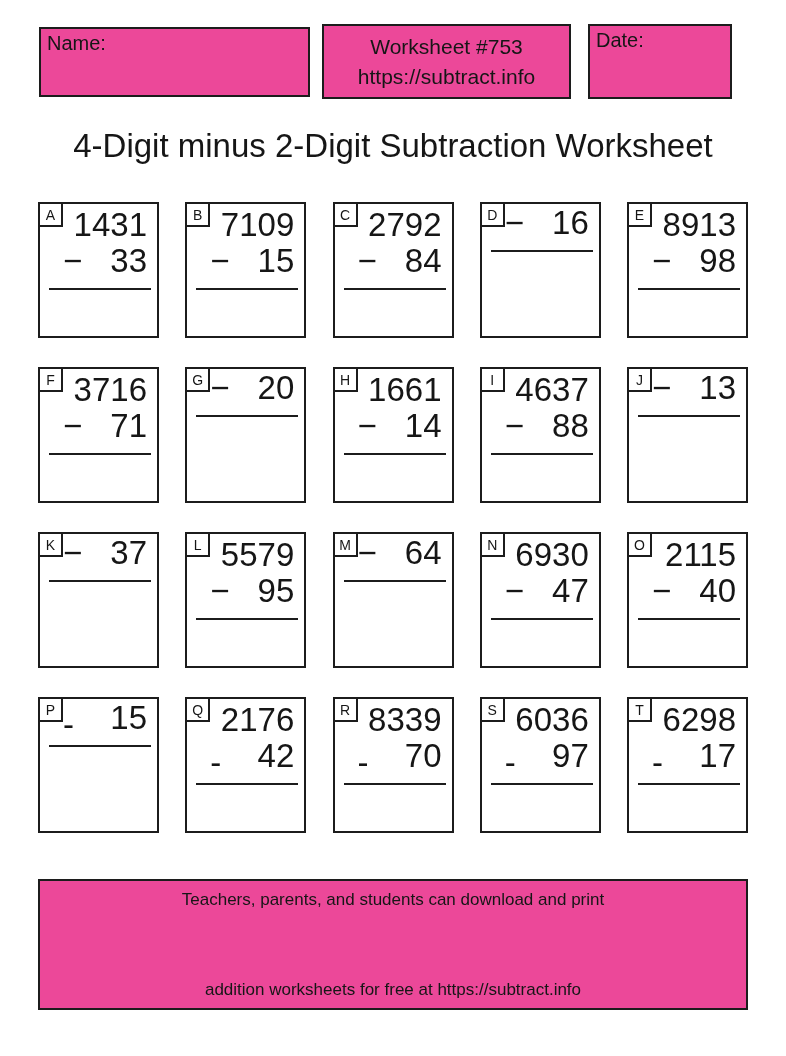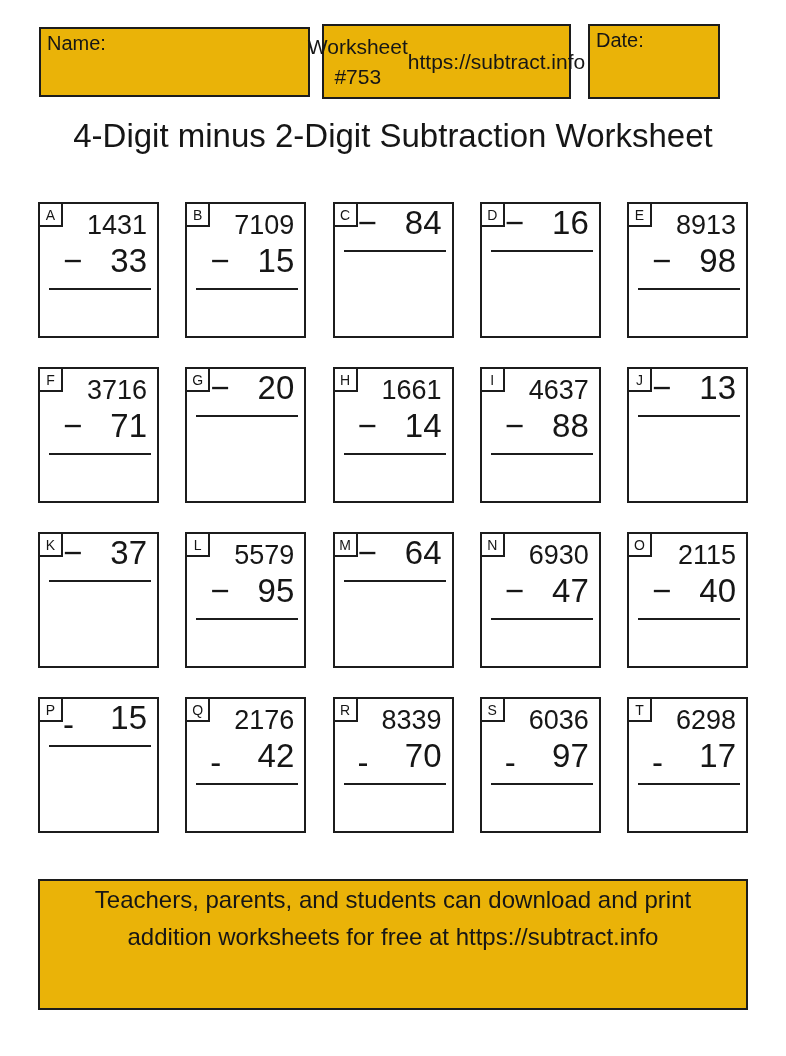--- a/index.html
+++ b/index.html
@@ -7,35 +7,35 @@
   body {
     width: 786px; height: 1056px;
     position: relative;
     font-family: "Liberation Sans", sans-serif;
     color: #161616;
     overflow: hidden;
   }
   .box {
     position: absolute;
     border: 2px solid #1c1c1c;
-    background: #eab308;
+    background: #ec4899;
   }
   
   #name-box   { left: 39px;  top: 27px; width: 271px; height: 70px; }
-  #date-box   { left: 588px; top: 24px; width: 132px; height: 75px; }
+  #date-box   { left: 588px; top: 24px; width: 144px; height: 75px; }
   .corner-label { font-size: 20px; padding: 3px 0 0 6px; }
   #worksheet-box {
     left: 322px; top: 24px; width: 249px; height: 75px;
-    display: flex; 
+    display: flex; flex-direction: column;
     justify-content: center; align-items: center;
     text-align: center; font-size: 21px; line-height: 30px;
   }
   
   #title {
-    position: absolute; top: 117px; left: 0; width: 786px;
+    position: absolute; top: 127px; left: 0; width: 786px;
     text-align: center; font-size: 33px; line-height: 38px;
   }
   
   #problems {
     position: absolute; left: 38px; top: 202px; width: 710px;
     display: grid;
     grid-template-columns: repeat(5, 121px);
     grid-auto-rows: 136px;
     row-gap: 29px;
     justify-content: space-between;
@@ -48,21 +48,21 @@
   .letter-box {
     position: absolute; top: -2px; left: -2px;
     width: 25px; height: 25px;
     border: 2px solid #1c1c1c;
     background: #ffffff;
     display: flex; align-items: center; justify-content: center;
     font-size: 14px;
   }
   .minuend {
     margin-top: 4px;
-    font-size: 27px; line-height: 34px;
+    font-size: 33px; line-height: 34px;
     text-align: right; padding-right: 10px;
     white-space: nowrap;
   }
   .sub-row {
     margin-top: 2px;
     font-size: 33px; line-height: 34px;
     display: flex; justify-content: space-between; align-items: center;
     padding: 0 10px 0 23px;
     white-space: nowrap;
   }
@@ -70,23 +70,23 @@
   .minus.minus-low { position: relative; top: 7px; }
   .answer-line {
     border-top: 2px solid #1c1c1c;
     margin: 10px 6px 0 9px;
     height: 0;
   }
   
   #footer-box {
     left: 38px; top: 879px; width: 710px; height: 131px;
     display: flex; flex-direction: column;
-    justify-content: flex-start;
+    justify-content: space-between;
     text-align: center;
-    font-size: 24px; line-height: 37px;
+    font-size: 17px; line-height: 37px;
   }
 </style>
 </head>
 <body>
 
 <div class="box" id="name-box">
   <div class="corner-label">Name:</div>
 </div>
 
 <div class="box" id="worksheet-box">
@@ -122,20 +122,21 @@
       <span class="minus">−</span>
       <span class="subtrahend">15</span>
     </div>
     <div class="answer-line"></div>
   </div>
 
   <div class="cell">
     <div class="letter-box">
       <span>C</span>
     </div>
+    <div class="minuend">2792</div>
     <div class="sub-row">
       <span class="minus">−</span>
       <span class="subtrahend">84</span>
     </div>
     <div class="answer-line"></div>
   </div>
 
   <div class="cell">
     <div class="letter-box">
       <span>D</span>

